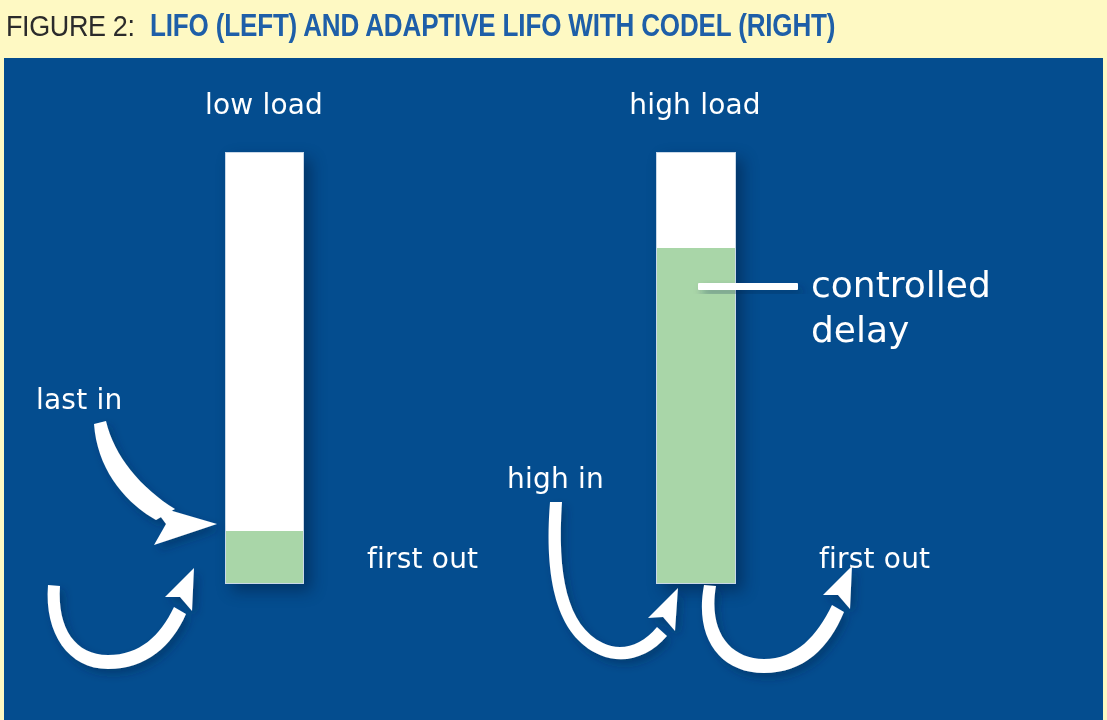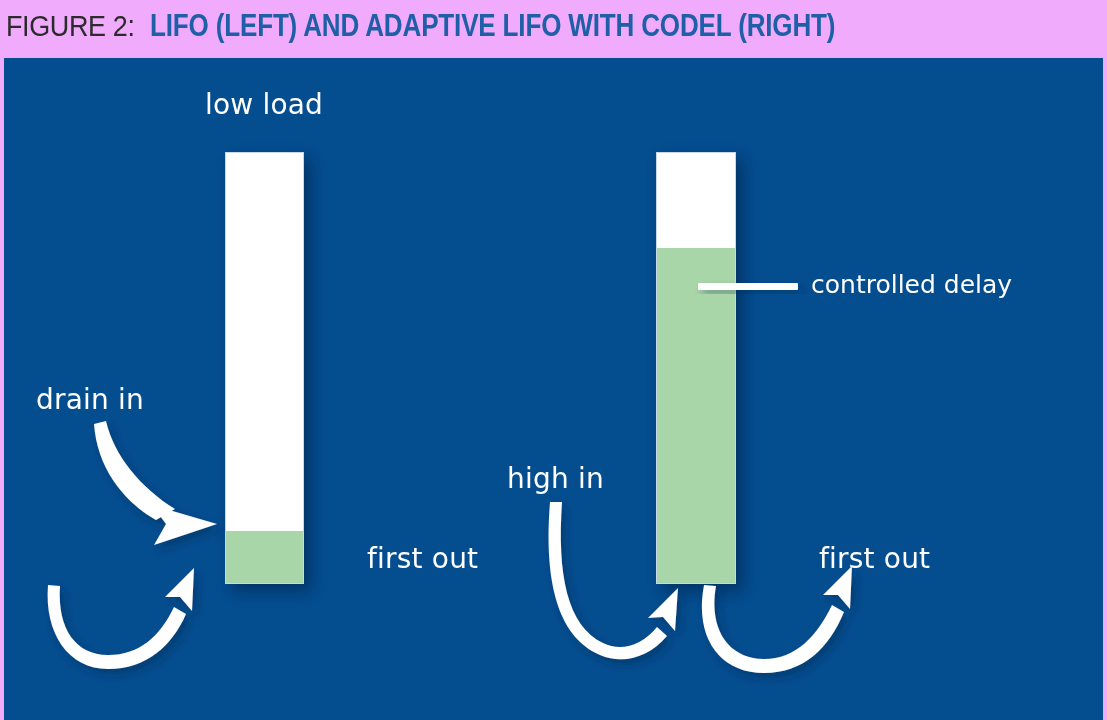--- a/index.html
+++ b/index.html
@@ -11,21 +11,21 @@
     width: 1107px;
     height: 720px;
     overflow: hidden;
     font-family: "DejaVu Sans", "Liberation Sans", sans-serif;
   }
 
   #figure-root {
     position: relative;
     width: 1107px;
     height: 720px;
-    background: #f0abfc;
+    background: #fef9c3;
   }
 
   
   .title-bar {
     position: absolute;
     left: 6px;
     top: 2px;
     width: 1095px;
     height: 48px;
     display: flex;
@@ -115,21 +115,21 @@
   #anno-last-in       { left: 503px; top: 404px; }
   #anno-first-out-2   { left: 815px; top: 484px; }
 
   .callout {
     position: absolute;
     left: 807px;
     top: 204px;
     width: 284px;
     color: #ffffff;
     font-family: "DejaVu Sans", "Liberation Sans", sans-serif;
-    font-size: 25px;
+    font-size: 36px;
     line-height: 45px;
     font-weight: 400;
   }
 
   
   #arrows {
     position: absolute;
     left: 0;
     top: 0;
     width: 1099px;
@@ -143,30 +143,31 @@
 <div id="figure-root">
 
   <div class="title-bar">
     <span class="title-prefix">FIGURE 2:</span>
     <span class="title-main">LIFO (LEFT) AND ADAPTIVE LIFO WITH CODEL (RIGHT)</span>
   </div>
 
   <div class="panel">
 
     <div class="col-label" id="label-low-load">low load</div>
+    <div class="col-label" id="label-high-load">high load</div>
 
     <div class="bar" id="bar-low-load">
       <div class="bar-fill" id="fill-low-load" style="height: 12%;"></div>
     </div>
 
     <div class="bar" id="bar-high-load">
       <div class="bar-fill" id="fill-high-load" style="height: 78%;"></div>
     </div>
 
-    <div class="anno" id="anno-first-in">drain in</div>
+    <div class="anno" id="anno-first-in">last in</div>
     <div class="anno" id="anno-first-out-1">first out</div>
     <div class="anno" id="anno-last-in">high in</div>
     <div class="anno" id="anno-first-out-2">first out</div>
 
     <div class="callout">
       <div>controlled delay</div>
     </div>
 
     <svg id="arrows" viewBox="0 0 1099 662">
       <defs>

